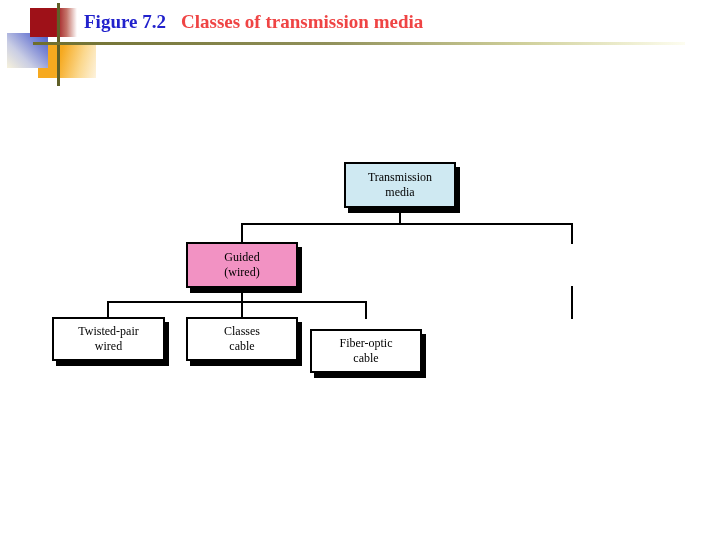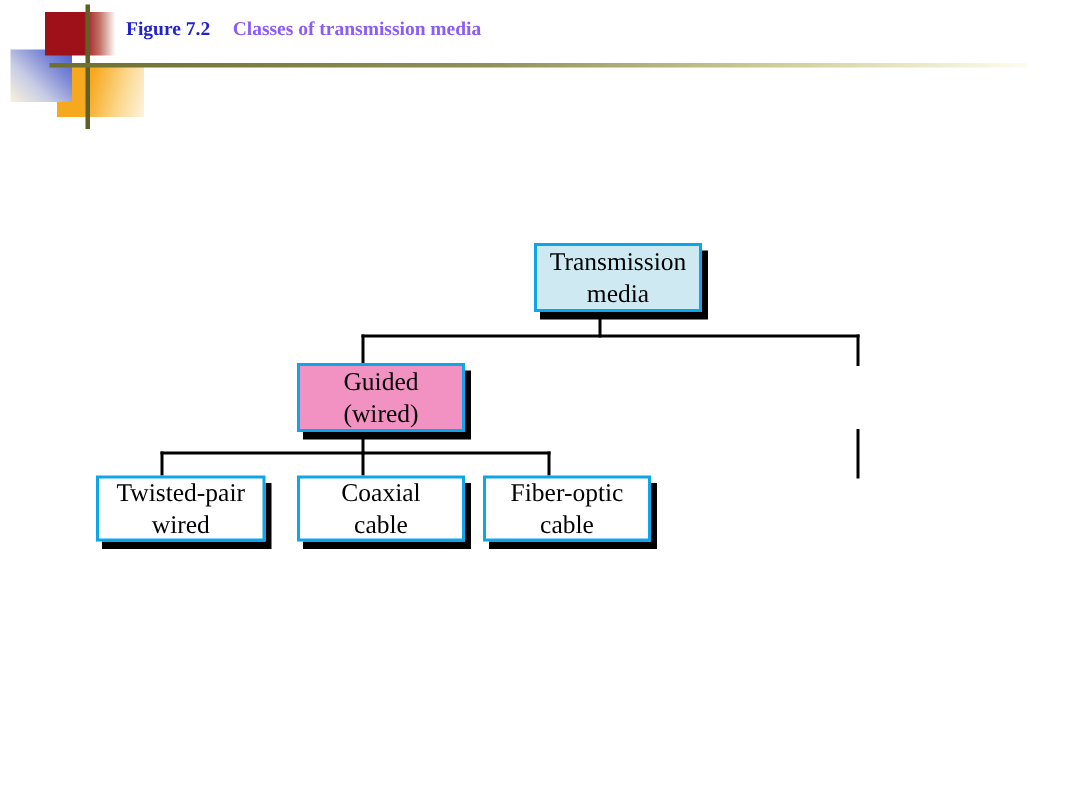--- a/index.html
+++ b/index.html
@@ -31,48 +31,47 @@
   }
   .deco-hline {
     position: absolute; left: 33px; top: 42px; width: 652px; height: 3px;
     background: linear-gradient(to right, #6e6e2e 0%, #90905a 45%, #cfcf9a 75%, #efefd2 92%, #fdfdf0 100%);
   }
 
   
   .title {
     position: absolute; left: 84px; top: 11px;
     display: flex; align-items: center; gap: 15px;
-    font-size: 13px; font-weight: bold; white-space: nowrap;
+    font-size: 19px; font-weight: bold; white-space: nowrap;
   }
   .fig-label { color: #2222cc; }
-  .fig-caption { color: #8b5cf6; }
+  .fig-caption { color: #ef4444; }
 
   
   .tree { position: absolute; left: 0; top: 0; width: 720px; height: 540px; }
 
   .node {
     position: absolute;
     display: flex; align-items: center; justify-content: center;
     text-align: center; white-space: pre-line;
-    font-size: 17px; color: #000; line-height: 1.25;
-    border: 2px solid #0ea5e9;
+    font-size: 12px; color: #000; line-height: 1.25;
+    border: 2px solid #000000;
     box-shadow: 4px 5px 0 0 #000;
     box-sizing: border-box;
-    margin-left: 12px;
   }
   .node-blue  { background: #cfe9f2; }
   .node-pink  { background: #f292c3; }
   .node-white { background: #ffffff; }
 
   .n-transmission { left: 344px; top: 162px; width: 112px; height: 46px; }
   .n-guided       { left: 186px; top: 242px; width: 112px; height: 46px; }
   .n-unguided     { left: 516px; top: 242px; width: 112px; height: 46px; }
   .n-twisted      { left:  52px; top: 317px; width: 113px; height: 44px; }
   .n-coaxial      { left: 186px; top: 317px; width: 112px; height: 44px; }
-  .n-fiber        { left: 310px; top: 317px; width: 112px; height: 44px; }
+  .n-fiber        { left: 310px; top: 329px; width: 112px; height: 44px; }
   .n-air          { left: 516px; top: 317px; width: 112px; height: 44px; }
 
   .edge { position: absolute; background: #000; }
   
   .e-root-stub  { left: 399px; top: 206px; width: 2px;  height: 19px; }
   .e-bus1       { left: 241px; top: 223px; width: 332px; height: 2px; }
   .e-drop-guided   { left: 241px; top: 223px; width: 2px; height: 21px; }
   .e-drop-unguided { left: 571px; top: 223px; width: 2px; height: 21px; }
   
   .e-guided-stub { left: 241px; top: 286px; width: 2px;  height: 17px; }
@@ -117,21 +116,21 @@
     <div class="node node-blue n-transmission">Transmission
 media</div>
 
     <div class="node node-pink n-guided">Guided
 (wired)</div>
 
 
     <div class="node node-white n-twisted">Twisted-pair
 wired</div>
 
-    <div class="node node-white n-coaxial">Coaxial
+    <div class="node node-white n-coaxial">Classes
 cable</div>
 
     <div class="node node-white n-fiber">Fiber-optic
 cable</div>
 
   </div>
 
 </div>
 
 </body></html>

